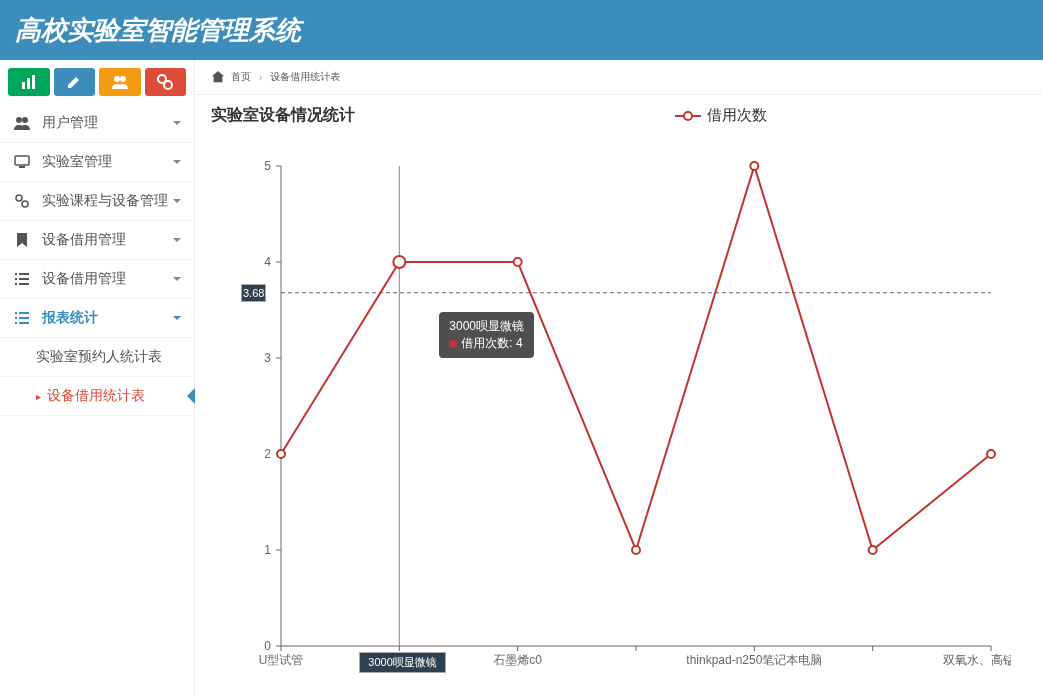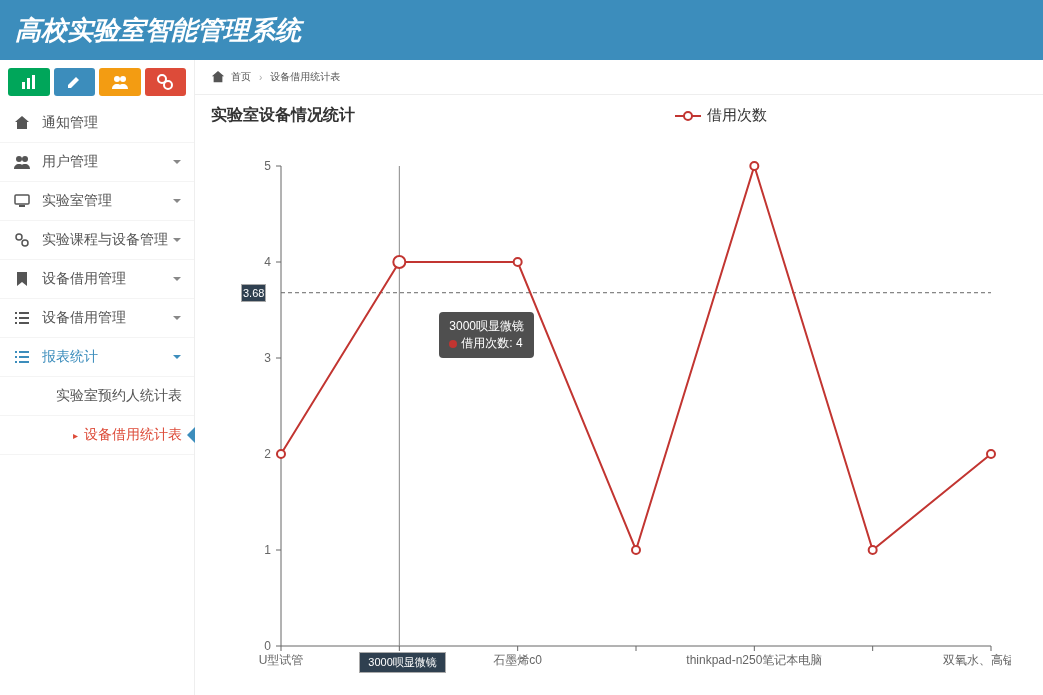--- a/index.html
+++ b/index.html
@@ -23,23 +23,23 @@
 .c-yellow{ background: #f39c12; }
 .c-red   { background: #dd4b39; }
 
 
 .nav { list-style: none; }
 .nav-item { display: flex; align-items: center; padding: 10px 12px; border-bottom: 1px solid #f4f4f4; color: #555; cursor: pointer; position: relative; }
 .nav-item .nav-icon { width: 20px; height: 16px; margin-right: 10px; display: inline-flex; align-items: center; justify-content: center; }
 .nav-item .nav-icon svg { width: 16px; height: 16px; fill: #555; }
 .nav-item .chevron { margin-left: auto; }
 .nav-item .chevron svg { width: 10px; height: 10px; fill: #888; }
-.nav-item.active { color: #3c8dbc; }
+.nav-item.active { color: #3c8dbc; font-weight: bold; }
 .nav-item.active .nav-icon svg, .nav-item.active .chevron svg { fill: #3c8dbc; }
-.sub-item { padding: 10px 12px 10px 36px; color: #555; cursor: pointer; border-bottom: 1px solid #f4f4f4; position: relative; text-align: right; }
+.sub-item { padding: 10px 12px 10px 36px; color: #555; cursor: pointer; border-bottom: 1px solid #f4f4f4; position: relative; }
 .sub-item.active { color: #dd4b39; }
 .sub-item.active::after { content: ""; position: absolute; right: -1px; top: 50%; transform: translateY(-50%); width: 0; height: 0; border-top: 8px solid transparent; border-bottom: 8px solid transparent; border-right: 8px solid #3c8dbc; }
 .sub-item .caret { margin-right: 6px; font-size: 10px; color: #dd4b39; }
 
 
 .breadcrumb { display: flex; align-items: center; padding: 10px 16px; color: #555; border-bottom: 1px solid #eee; font-size: 10px; }
 .breadcrumb svg { width: 14px; height: 14px; fill: #555; margin-right: 6px; }
 .breadcrumb .sep { margin: 0 8px; color: #aaa; }
 
 
@@ -92,28 +92,20 @@
       </div>
       <div class="action-btn c-red">
         <svg viewBox="0 0 16 16">
             <circle cx="5" cy="5" r="4" fill="none" stroke="#fff" stroke-width="2"></circle>
             <circle cx="11" cy="11" r="4" fill="none" stroke="#fff" stroke-width="2"></circle>
           </svg>
       </div>
     </div>
 
     <ul class="nav">
-      <li class="nav-item">
-        <span class="nav-icon">
-            <svg viewBox="0 0 16 16">
-              <path d="M8 1l7 6h-2v7H3V7H1l7-6z"></path>
-            </svg>
-          </span>
-        <span>通知管理</span>
-      </li>
       <li class="nav-item">
         <span class="nav-icon">
             <svg viewBox="0 0 16 16">
               <circle cx="5" cy="5" r="3"></circle>
               <circle cx="11" cy="5" r="3"></circle>
               <path d="M0 15c0-3 2-5 5-5s5 2 5 5H0zm6 0c0-3 2-5 5-5s5 2 5 5H6z"></path>
             </svg>
           </span>
         <span>用户管理</span>
         <span class="chevron"><svg viewBox="0 0 10 10">

